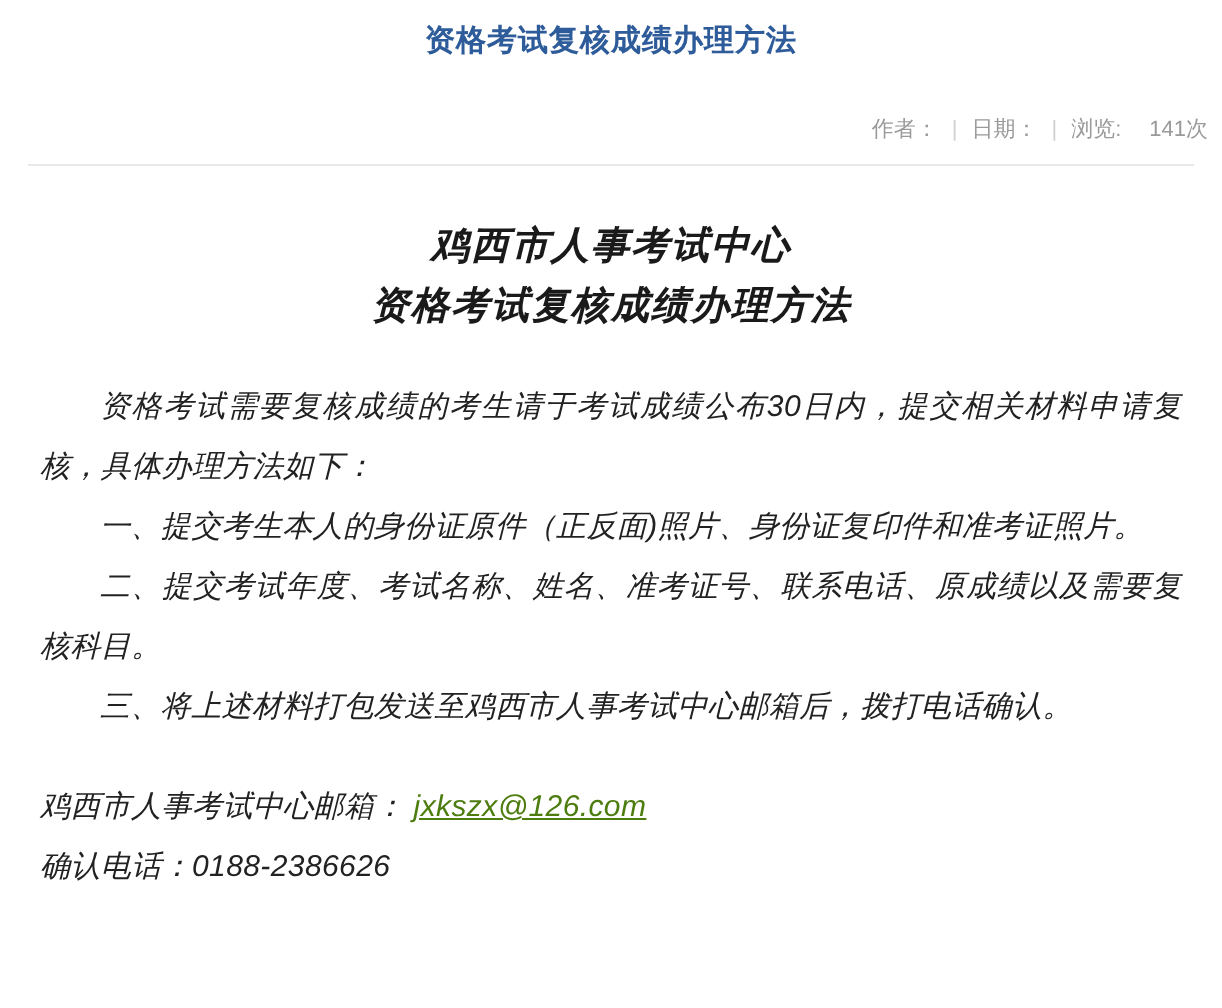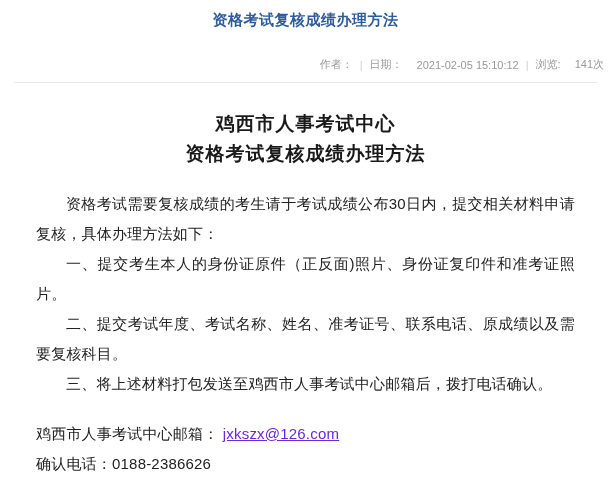--- a/index.html
+++ b/index.html
@@ -44,21 +44,22 @@
   }
   .meta-row .sep {
     color: #d0d0d0;
     font-size: 11px;
   }
   .divider {
     margin: 10px 14px 0 14px;
     border-top: 1px solid #e8e8e8;
   }
   .body-wrap {
-    padding: 0 36px;
+    padding: 0 20px;
+    font-style: italic;
   }
   .heading {
     text-align: center;
     font-weight: bold;
     color: #1a1a1a;
     font-size: 19px;
     line-height: 30px;
     letter-spacing: 1px;
   }
   .heading.h1 {
@@ -81,39 +82,38 @@
     line-height: 30px;
     color: #222222;
     margin: 0;
     text-indent: 0;
     letter-spacing: 0.2px;
   }
   .gap-before {
     padding-top: 20px;
   }
   .email-link {
-    color: #6d28d9;
+    color: #4d7c0f;
     text-decoration: underline;
   }
   .note {
     text-indent: 2em;
   }
 </style>
 </head>
 <body>
 
 <div class="page">
 
   <div class="doc-title">资格考试复核成绩办理方法</div>
 
   <div class="meta-row">
     <span class="seg">作者：</span>
     <span class="sep">|</span>
     <span class="seg">日期：</span>
-    <span class="seg">2021-02-05 15:10:12</span>
     <span class="sep">|</span>
     <span class="seg">浏览:</span>
     <span class="seg">141次</span>
   </div>
 
   <div class="divider"></div>
 
   <div class="body-wrap">
 
     <div class="heading h1">鸡西市人事考试中心</div>

